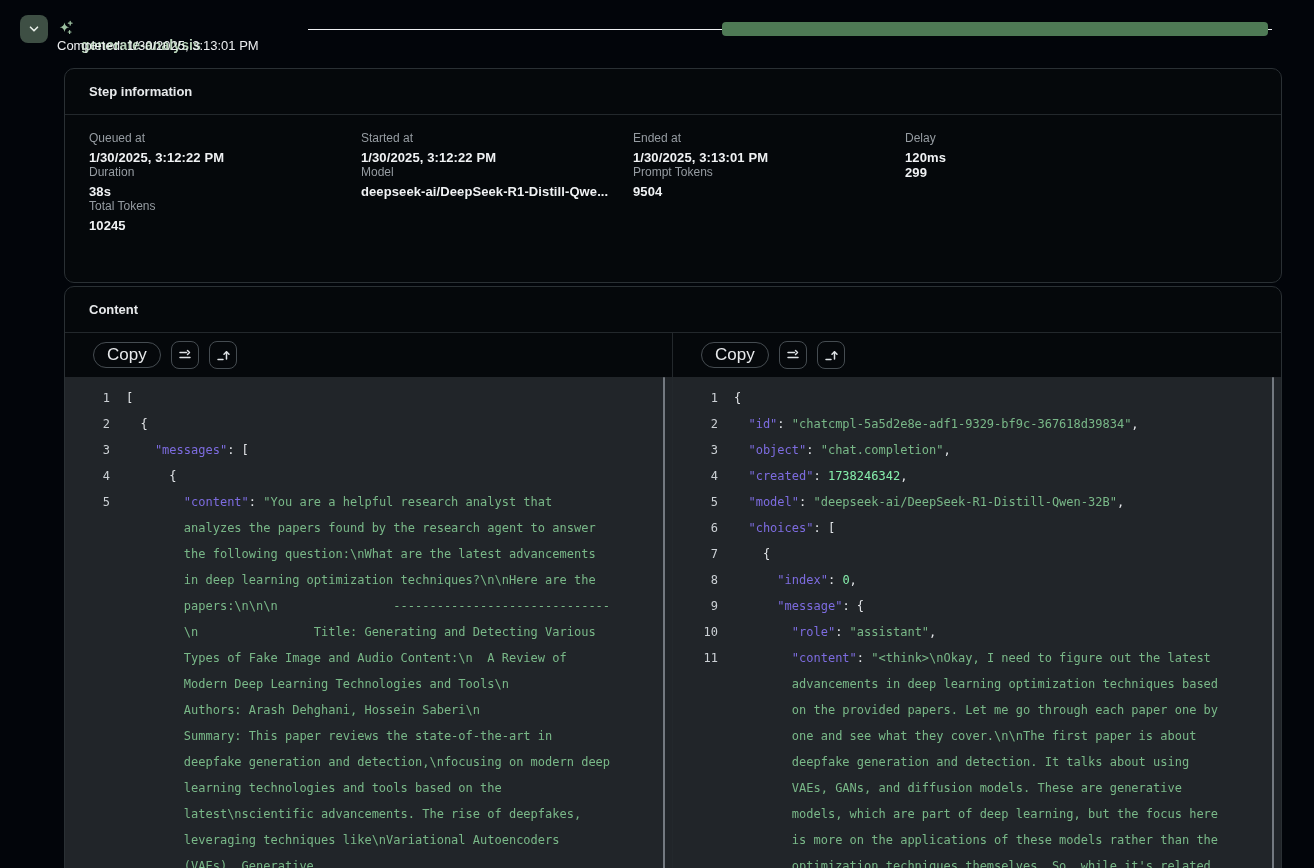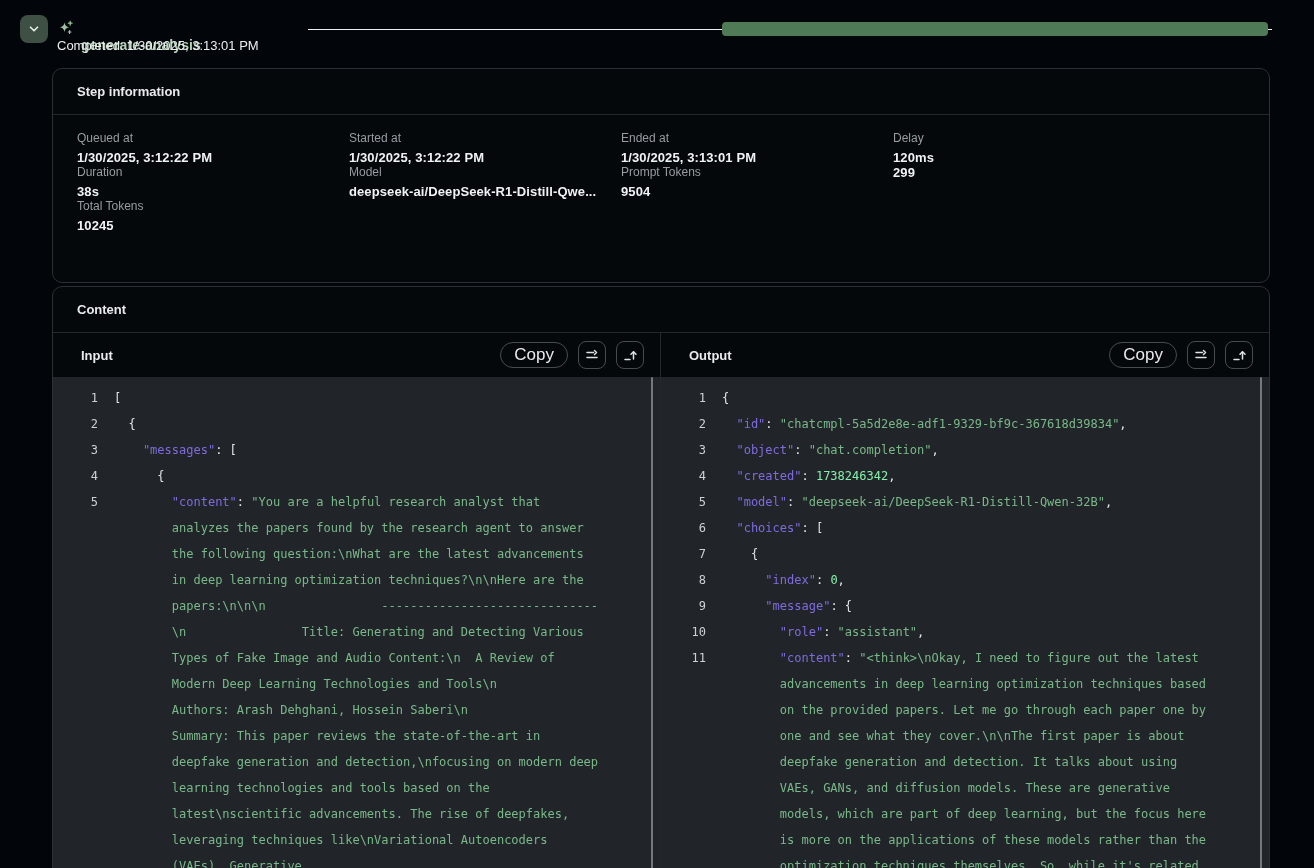--- a/index.html
+++ b/index.html
@@ -10,21 +10,21 @@
   .collapse-btn { position:absolute; left:20px; top:15px; width:28px; height:28px; border-radius:8px;
     background:#3e4f44; border:none; display:flex; align-items:center; justify-content:center; cursor:pointer; }
   .step-title { position:absolute; left:81px; top:20px; font-size:14px; font-weight:600; color:#b5d0b6; letter-spacing:.1px;margin-top:17px; }
   .sparkles { position:absolute; left:57px; top:20px; width:17px; height:17px; }
   .completed { position:absolute; left:57px; top:38px; font-size:13px; color:#eceef0; }
 
   .timeline-track { position:absolute; left:308px; top:29px; width:964px; height:1px; background:#eef0f2; }
   .timeline-bar { position:absolute; left:722px; top:22px; width:546px; height:14px; border-radius:4px; background:#4e7a55; }
 
   
-  .box { position:absolute; left:52px; width:1218px; background:#05080b; border:1px solid #2a3034; border-radius:10px; }
+  .box { position:absolute; left:64px; width:1218px; background:#05080b; border:1px solid #2a3034; border-radius:10px; }
   #box-step { top:68px; height:215px; }
   #box-content { top:286px; height:640px; }
 
   .box-hdr { height:46px; display:flex; align-items:center; padding:0 24px; border-bottom:1px solid #23282c;
     font-size:13px; font-weight:600; color:#e8eaec; }
 
   .fields-grid { display:grid; grid-template-columns:272px 272px 272px 1fr; padding:16px 24px; }
   .f-label { font-size:12px; color:#969ca2; margin-bottom:5px; }
   .f-value { font-size:13px; font-weight:700; color:#f0f2f4; letter-spacing:.1px; }
 
@@ -120,21 +120,20 @@
       </div>
     </div>
 </div>
 
 <div class="box" id="box-content">
   <div class="box-hdr">Content</div>
   <div class="split">
 
     <div class="pane input">
       <div class="pane-hdr">
-        <span class="lbl">Input</span>
         <button class="copy-btn">Copy</button>
         <button class="icon-btn">
           <span>
             <svg width="16" height="16" viewBox="0 0 16 16" fill="none" stroke="#dfe3e6" stroke-width="1.5" stroke-linecap="round" stroke-linejoin="round">
               <path d="M3 5.5 H9.5"></path>
                 <path d="M9.5 5.5 l-2 -2 M9.5 5.5 l-2 2" transform="translate(3,0)"></path>
                 <path d="M3 10.5 H13"></path>
             </svg>
           </span>
         </button>
@@ -170,21 +169,20 @@
               <span class="ln">5</span>
               <span class="lc" style="padding-left: 8ch;"><span class="tok-k">"content"</span><span class="tok-p">: </span><span class="tok-s">"You are a helpful research analyst that analyzes the papers found by the research agent to answer the following question:\nWhat are the latest advancements in deep learning optimization techniques?\n\nHere are the papers:\n\n\n                ------------------------------\n                Title: Generating and Detecting Various Types of Fake Image and Audio Content:\n  A Review of Modern Deep Learning Technologies and Tools\n                Authors: Arash Dehghani, Hossein Saberi\n                     Summary: This paper reviews the state-of-the-art in deepfake generation and detection,\nfocusing on modern deep learning technologies and tools based on the latest\nscientific advancements. The rise of deepfakes, leveraging techniques like\nVariational Autoencoders (VAEs), Generative</span></span>
             </div>
           </div>
         <div class="scrollbar"></div>
       </div>
     </div>
 
     <div class="pane output">
       <div class="pane-hdr">
-        <span class="lbl">Output</span>
         <button class="copy-btn">Copy</button>
         <button class="icon-btn">
           <span>
             <svg width="16" height="16" viewBox="0 0 16 16" fill="none" stroke="#dfe3e6" stroke-width="1.5" stroke-linecap="round" stroke-linejoin="round">
               <path d="M3 5.5 H9.5"></path>
                 <path d="M9.5 5.5 l-2 -2 M9.5 5.5 l-2 2" transform="translate(3,0)"></path>
                 <path d="M3 10.5 H13"></path>
             </svg>
           </span>
         </button>

